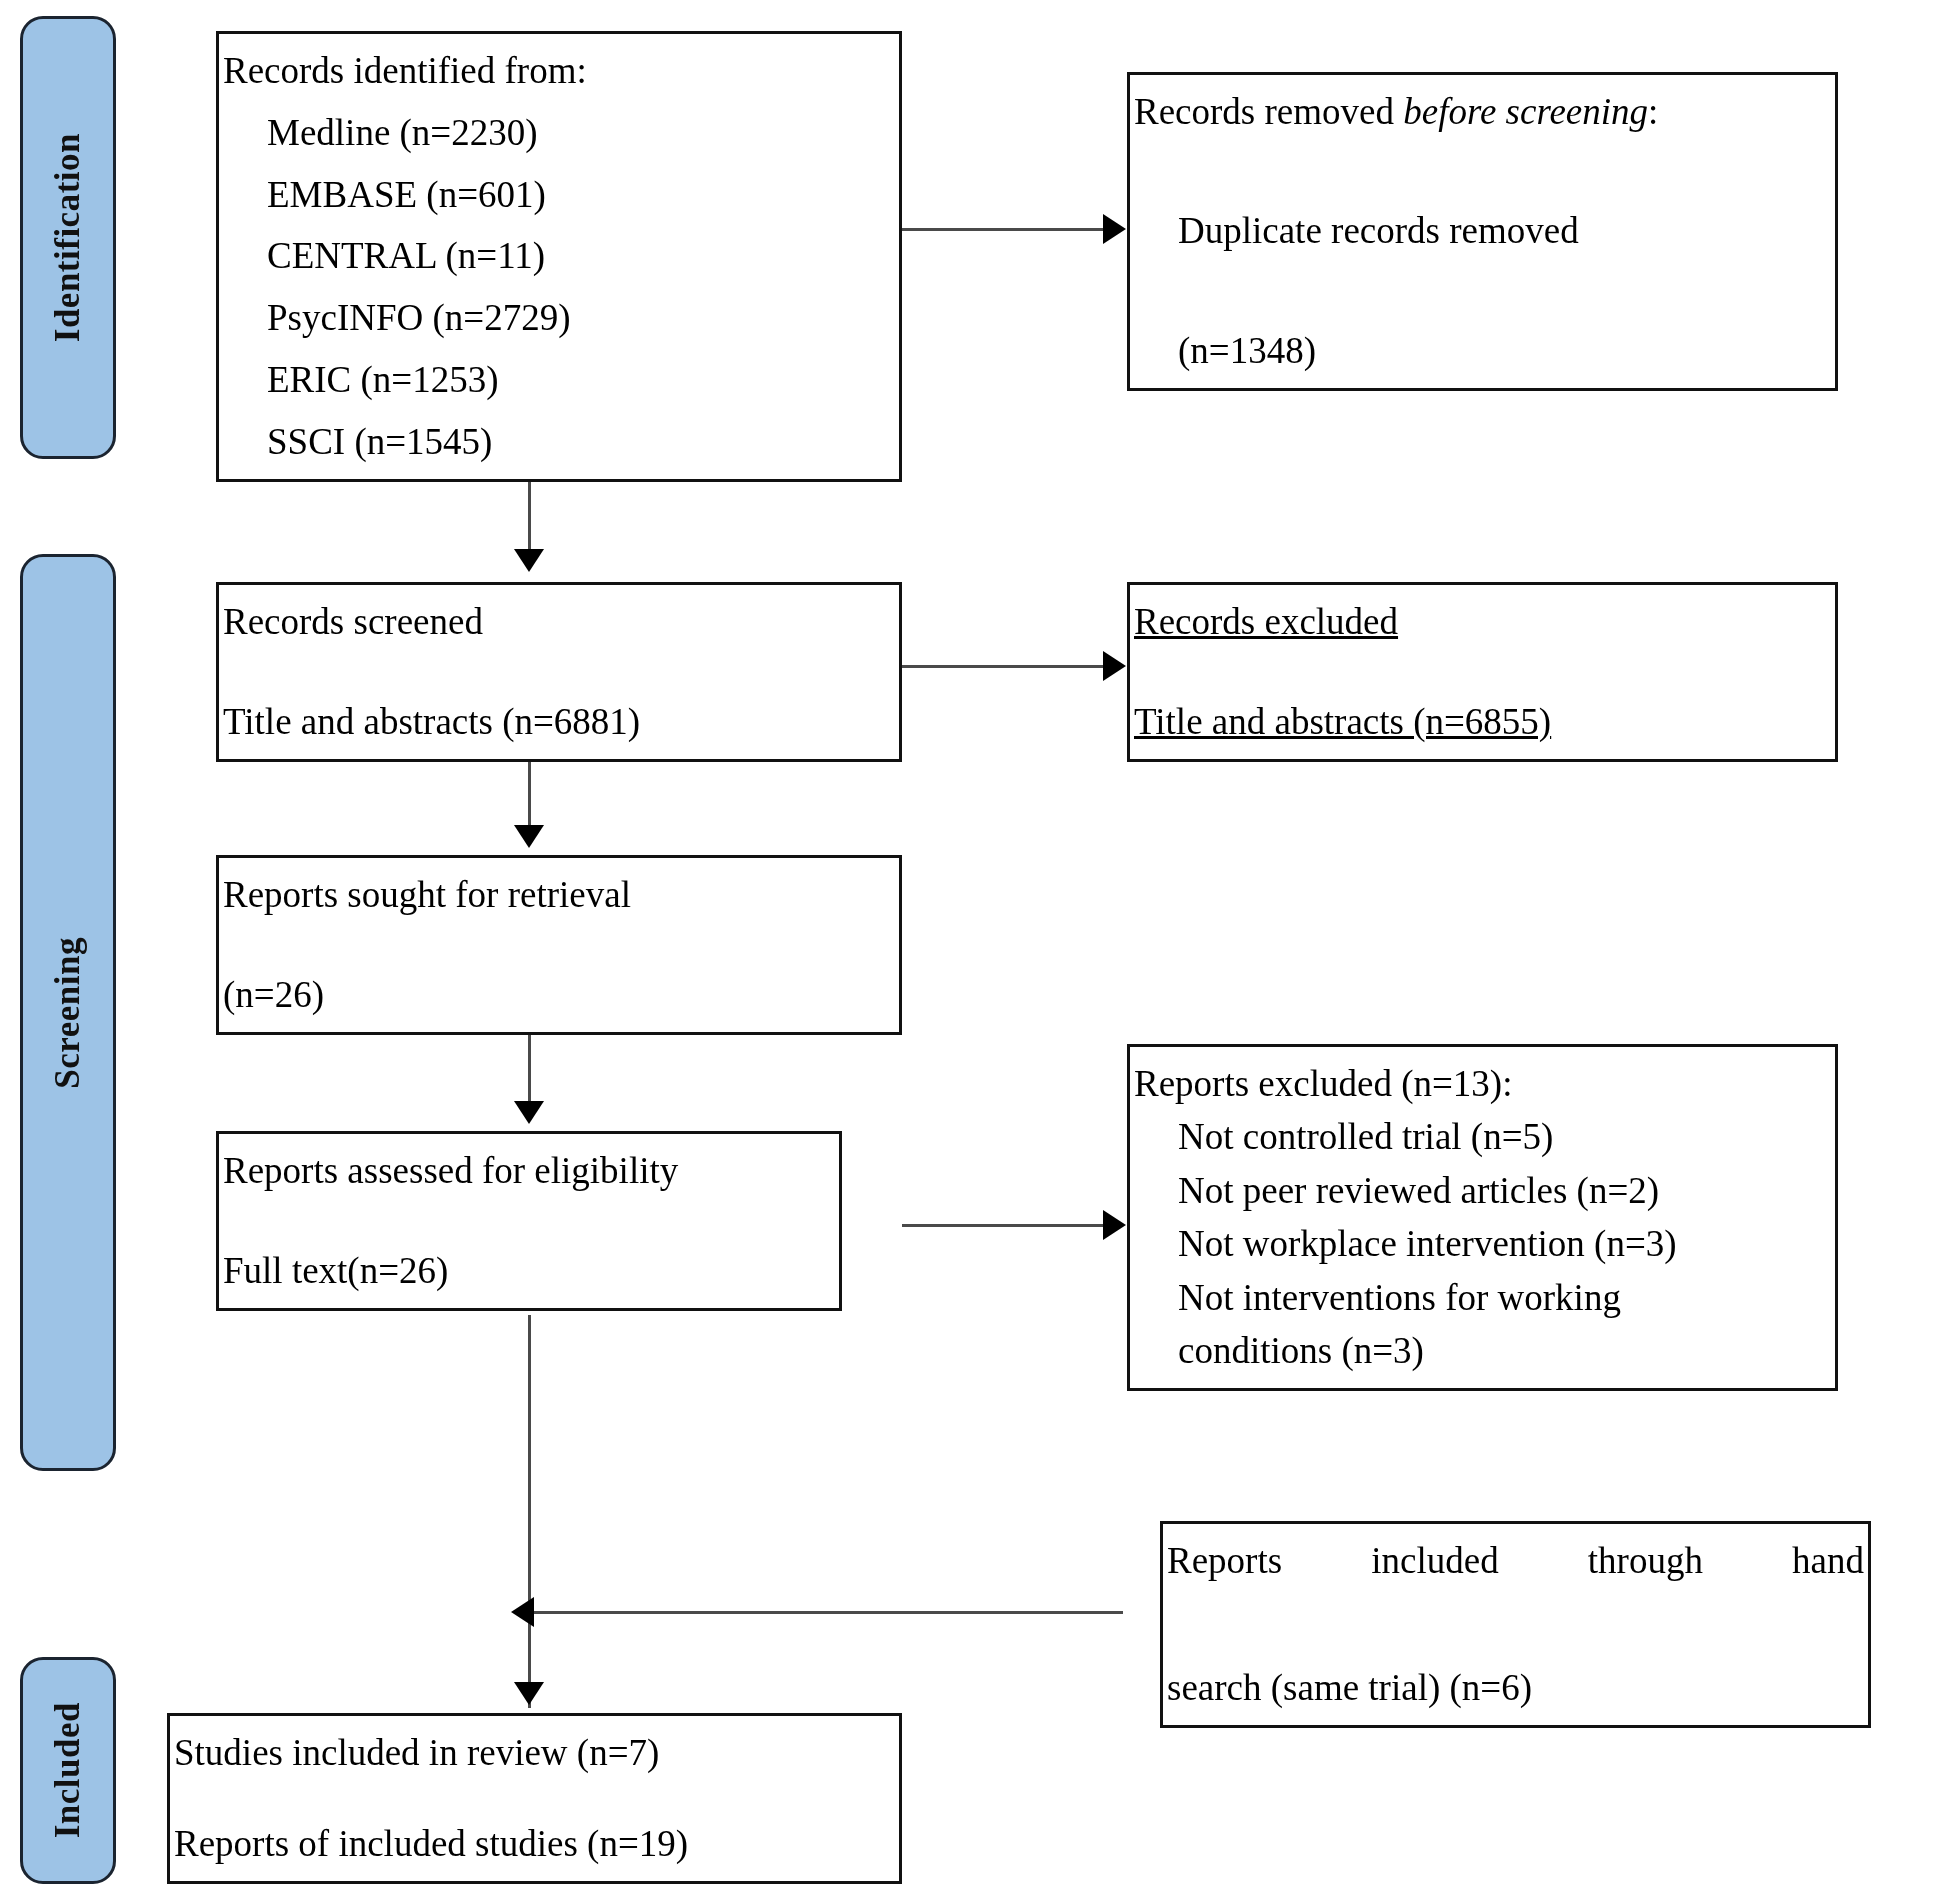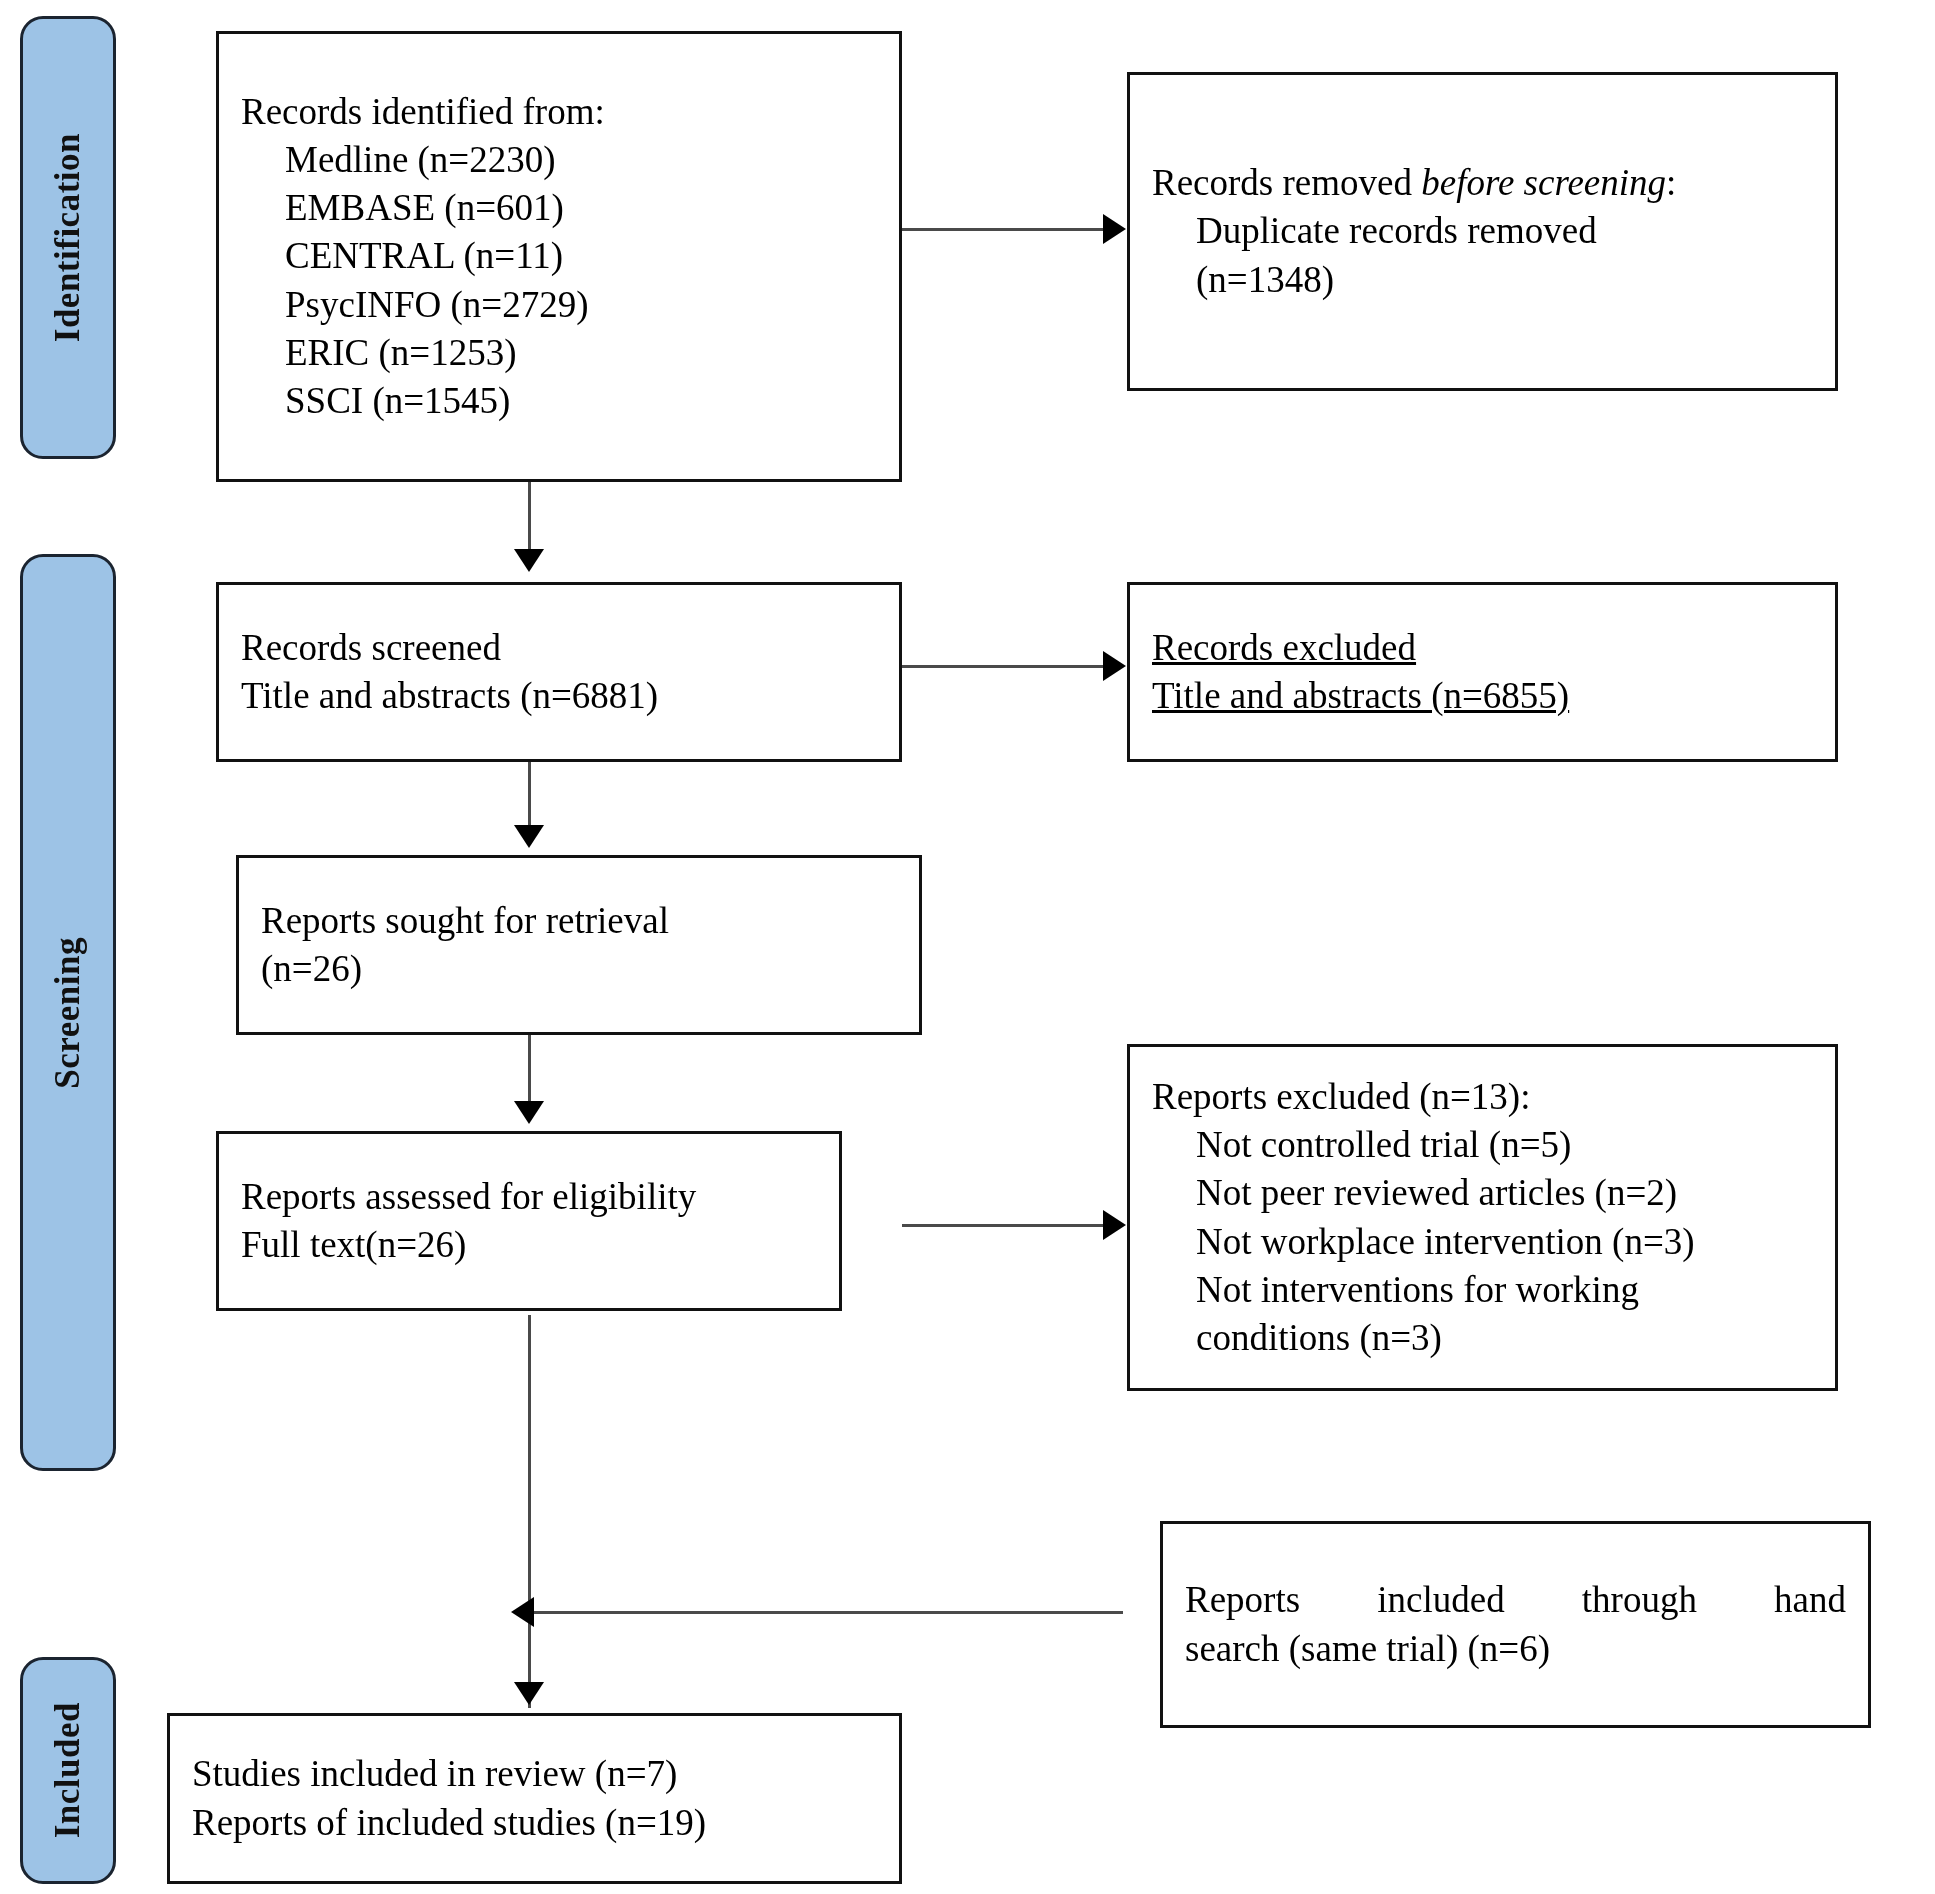--- a/index.html
+++ b/index.html
@@ -38,24 +38,24 @@
     color: #111111;
     white-space: nowrap;
   }
 
   
   .node {
     position: absolute;
     background: #ffffff;
     border: 3px solid #111111;
     box-sizing: border-box;
-    padding: 13px 22px;
+    padding: 13px 4px;
     display: flex;
     flex-direction: column;
-    justify-content: center;
+    justify-content: space-between;
   }
   .node .line {
     font-size: 37px;
     line-height: 1.30;
     color: #000000;
     white-space: nowrap;
   }
   .node .line.indent { padding-left: 44px; }
   .node.justify .line {
     text-align: justify;
@@ -159,21 +159,21 @@
   <div class="node" style="left:216px; top:582px; width:686px; height:180px;">
     <div class="line">Records screened</div>
     <div class="line">Title and abstracts (n=6881)</div>
   </div>
 
   <div class="node" style="left:1127px; top:582px; width:711px; height:180px;text-decoration:underline;">
     <div class="line">Records excluded</div>
     <div class="line">Title and abstracts (n=6855)</div>
   </div>
 
-  <div class="node" style="left:216px; top:855px; width:686px; height:180px;margin-left:20px;">
+  <div class="node" style="left:216px; top:855px; width:686px; height:180px;">
     <div class="line">Reports sought for retrieval</div>
     <div class="line">(n=26)</div>
   </div>
 
   <div class="node" style="left:216px; top:1131px; width:626px; height:180px;">
     <div class="line">Reports assessed for eligibility</div>
     <div class="line">Full text(n=26)</div>
   </div>
 
   <div class="node" style="left:1127px; top:1036px; width:711px; height:347px;margin-top:8px;">

